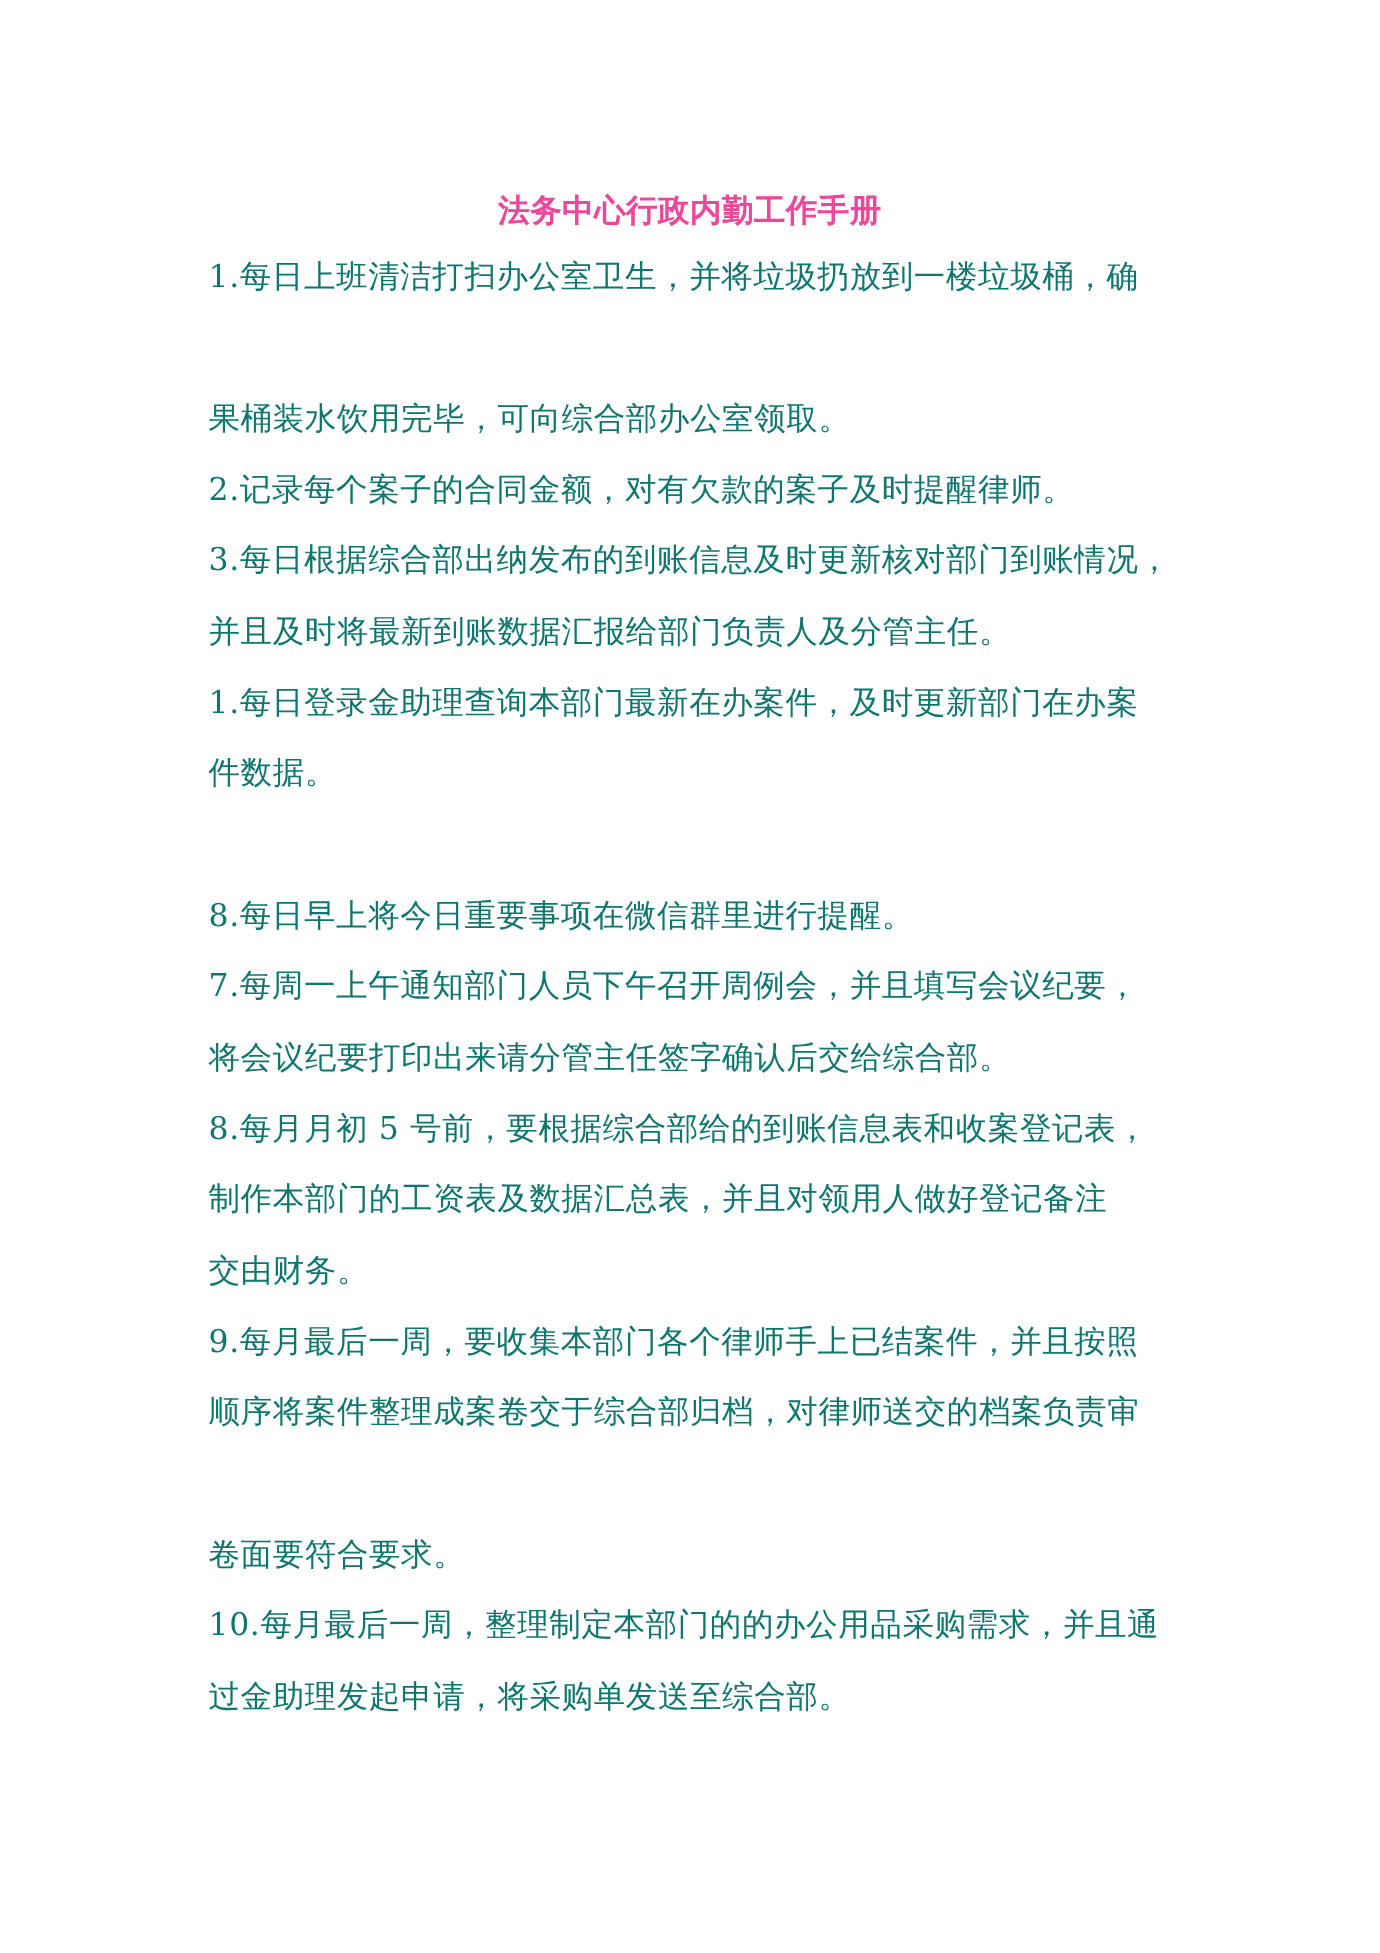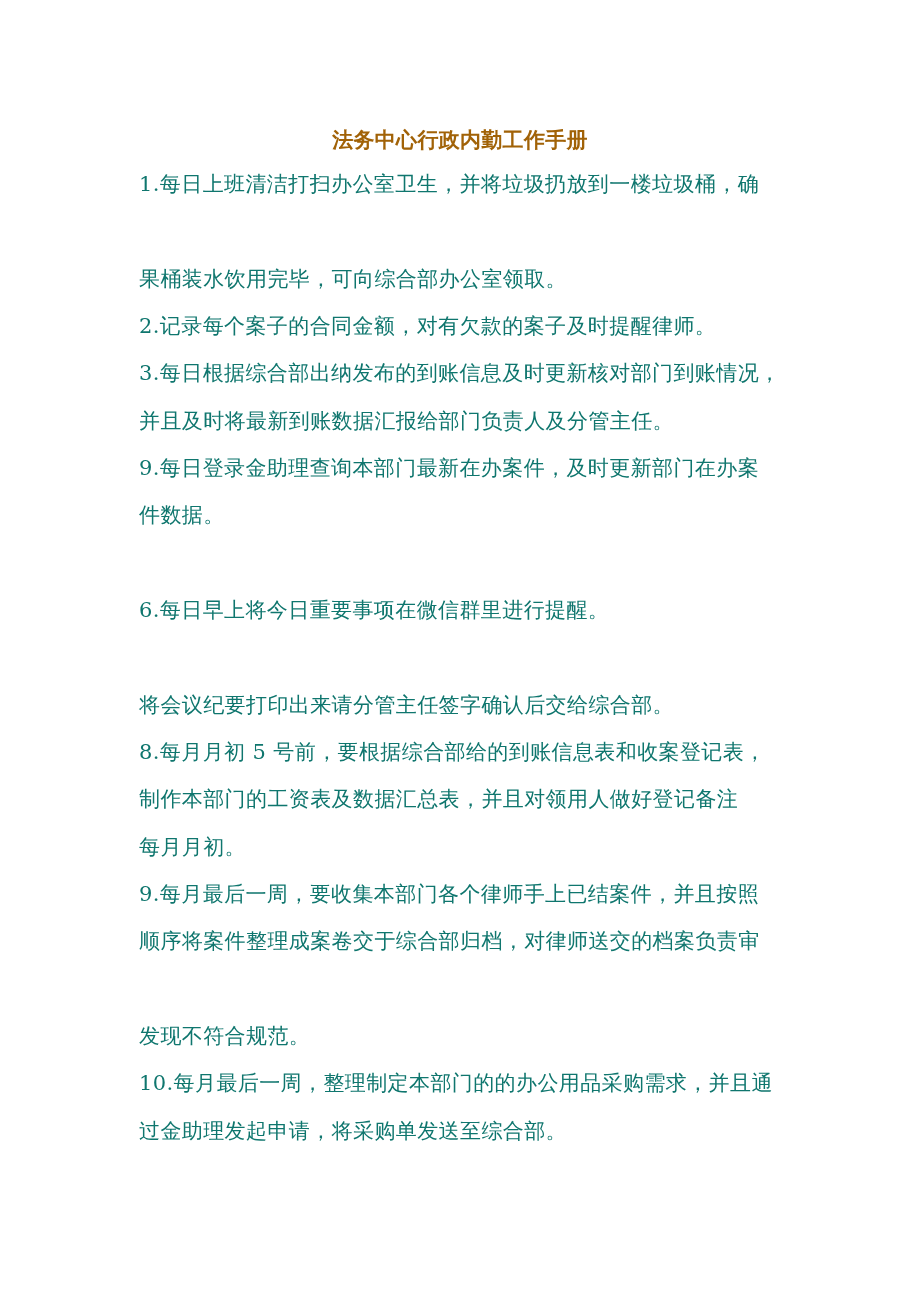--- a/index.html
+++ b/index.html
@@ -27,21 +27,21 @@
       position: absolute;
       left: 0;
       width: 920px;
       top: 126px;
       text-align: center;
       font-family: "DejaVu Sans", "Liberation Sans", sans-serif;
       font-weight: bold;
       font-size: 21px;
       line-height: 28px;
       letter-spacing: 0.3px;
-      color: #a16207;
+      color: #ec4899;
       white-space: nowrap;
     }
     .line {
       position: absolute;
       left: 139px;
       font-size: 21px;
       line-height: 28px;
       white-space: nowrap;
       color: #0f766e;
       letter-spacing: 0.4px;
@@ -55,32 +55,33 @@
   <div class="title">法务中心行政内勤工作手册</div>
 
   <div class="line" style="top:170px">1.每日上班清洁打扫办公室卫生，并将垃圾扔放到一楼垃圾桶，确</div>
   <div class="line" style="top:265px">果桶装水饮用完毕，可向综合部办公室领取。</div>
 
   <div class="line" style="top:312px">2.记录每个案子的合同金额，对有欠款的案子及时提醒律师。</div>
 
   <div class="line" style="top:359px">3.每日根据综合部出纳发布的到账信息及时更新核对部门到账情况，</div>
   <div class="line" style="top:407px">并且及时将最新到账数据汇报给部门负责人及分管主任。</div>
 
-  <div class="line" style="top:454px">9.每日登录金助理查询本部门最新在办案件，及时更新部门在办案</div>
+  <div class="line" style="top:454px">1.每日登录金助理查询本部门最新在办案件，及时更新部门在办案</div>
   <div class="line" style="top:501px">件数据。</div>
 
 
-  <div class="line" style="top:596px">6.每日早上将今日重要事项在微信群里进行提醒。</div>
+  <div class="line" style="top:596px">8.每日早上将今日重要事项在微信群里进行提醒。</div>
 
+  <div class="line" style="top:643px">7.每周一上午通知部门人员下午召开周例会，并且填写会议纪要，</div>
   <div class="line" style="top:691px">将会议纪要打印出来请分管主任签字确认后交给综合部。</div>
 
   <div class="line" style="top:738px">8.每月月初 5 号前，要根据综合部给的到账信息表和收案登记表，</div>
   <div class="line" style="top:785px">制作本部门的工资表及数据汇总表，并且对领用人做好登记备注</div>
-  <div class="line" style="top:833px">每月月初。</div>
+  <div class="line" style="top:833px">交由财务。</div>
 
   <div class="line" style="top:880px">9.每月最后一周，要收集本部门各个律师手上已结案件，并且按照</div>
   <div class="line" style="top:927px">顺序将案件整理成案卷交于综合部归档，对律师送交的档案负责审</div>
-  <div class="line" style="top:1022px">发现不符合规范。</div>
+  <div class="line" style="top:1022px">卷面要符合要求。</div>
 
   <div class="line" style="top:1069px">10.每月最后一周，整理制定本部门的的办公用品采购需求，并且通</div>
   <div class="line" style="top:1117px">过金助理发起申请，将采购单发送至综合部。</div>
 
 </div>
 
 </body></html>

